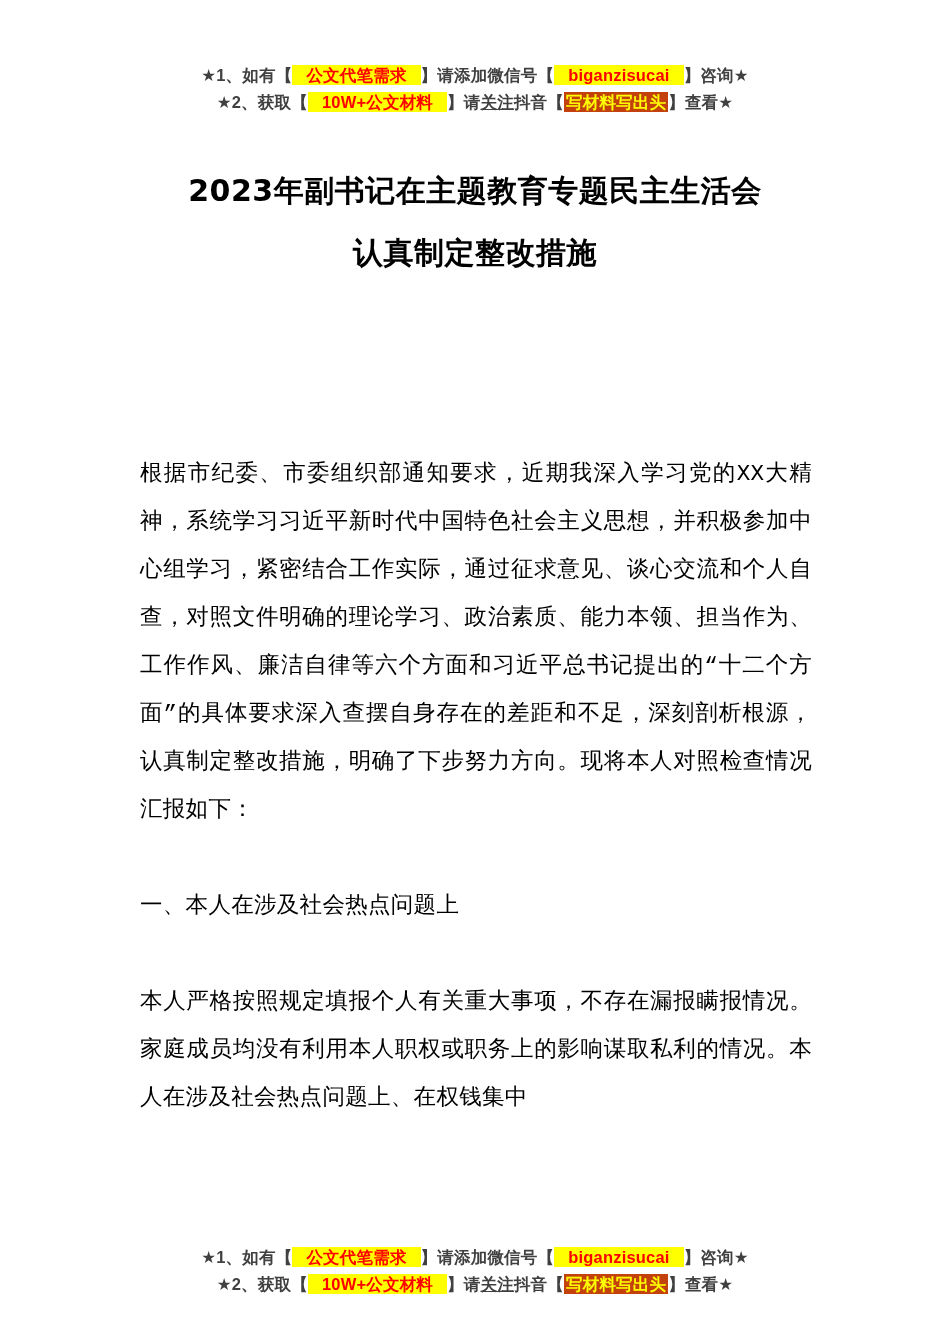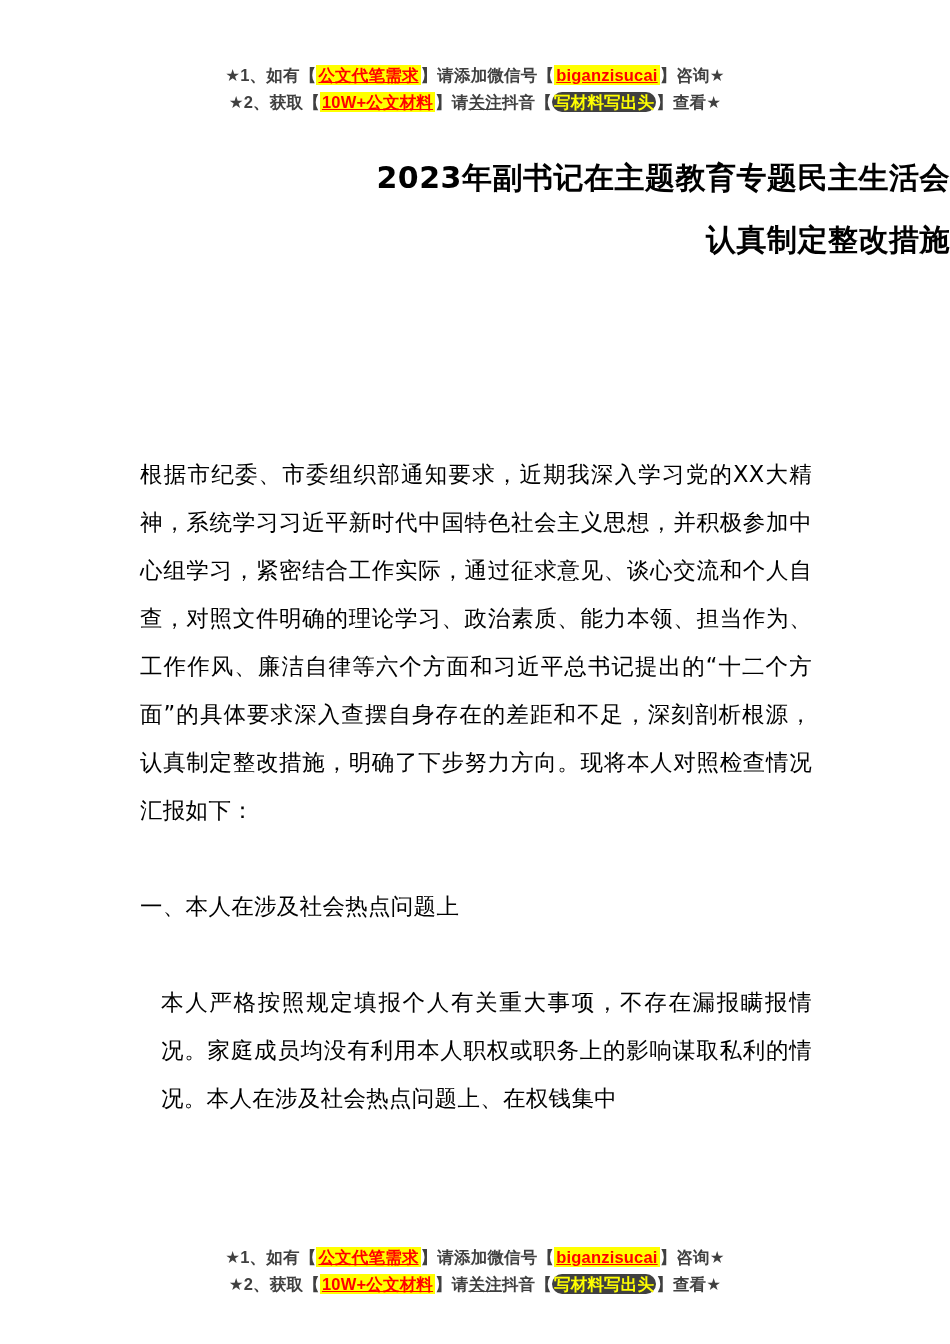--- a/index.html
+++ b/index.html
@@ -44,43 +44,41 @@
     bottom: 46px;
     left: 0;
     right: 0;
   }
   .promo-line {
     display: block;
   }
   .hl-yellow {
     background: #ffff00;
     color: #ff0000;
-    padding: 1px 2px;
-    text-decoration: underline;
+    padding: 1px 14px;
   }
   .hl-black {
-    background: #404040;
+    background: #c2410c;
     color: #ffff00;
     padding: 1px 2px;
-    border-radius: 10px;
   }
   .plain {
     color: #404040;
   }
   .u {
     text-decoration: underline;
   }
 
   
   .doc-title {
     position: absolute;
-    top: 127px;
+    top: 140px;
     left: 0;
     right: 0;
-    text-align: right;
+    text-align: center;
     font-size: 30px;
     font-weight: bold;
     line-height: 2.05;
     letter-spacing: 0.5px;
     font-family: "DejaVu Sans", "Liberation Sans", sans-serif;
   }
   .doc-title .line {
     display: block;
   }
 
@@ -92,24 +90,24 @@
     width: 672px;
     font-size: 22.5px;
     line-height: 48px;
     letter-spacing: 0.3px;
     text-align: justify;
     font-family: "DejaVu Sans", "Liberation Sans", sans-serif;
   }
   .para {
     margin: 0 0 48px 0;
     text-indent: 0;
+    font-family: Liberation Mono, monospace;
   }
   .para:last-child {
     margin-bottom: 0;
-    margin-left: 21px;
   }
 </style>
 </head>
 <body>
 
 <div class="page">
 
   <div class="promo promo-top">
     <span class="promo-line"><span class="plain">★1、如有【</span><span class="hl-yellow">公文代笔需求</span><span class="plain">】请添加微信号【</span><span class="hl-yellow">biganzisucai</span><span class="plain">】咨询★</span></span>
     <span class="promo-line"><span class="plain">★2、获取【</span><span class="hl-yellow">10W+公文材料</span><span class="plain">】请</span><span class="plain u">关注</span><span class="plain">抖音【</span><span class="hl-black">写材料写出头</span><span class="plain">】查看★</span></span>

